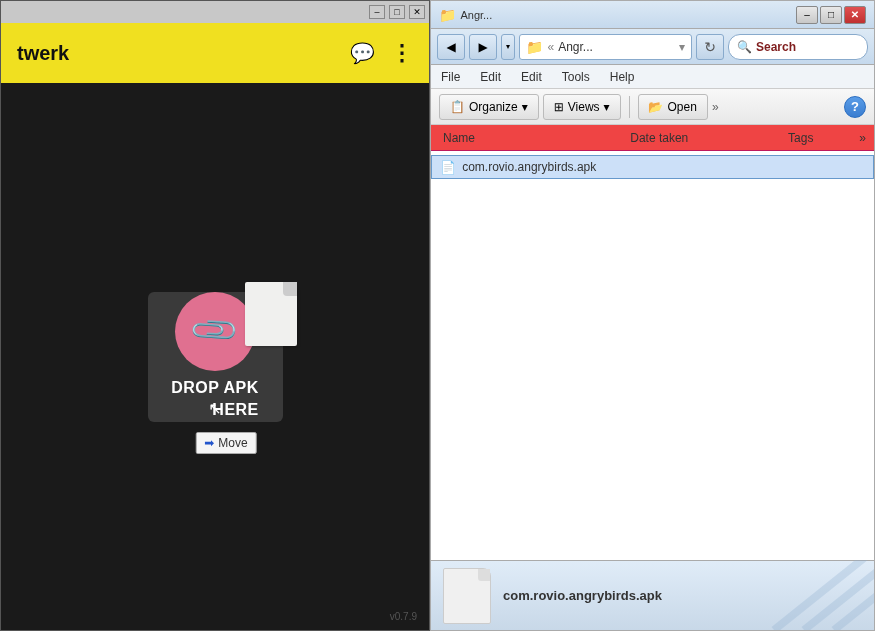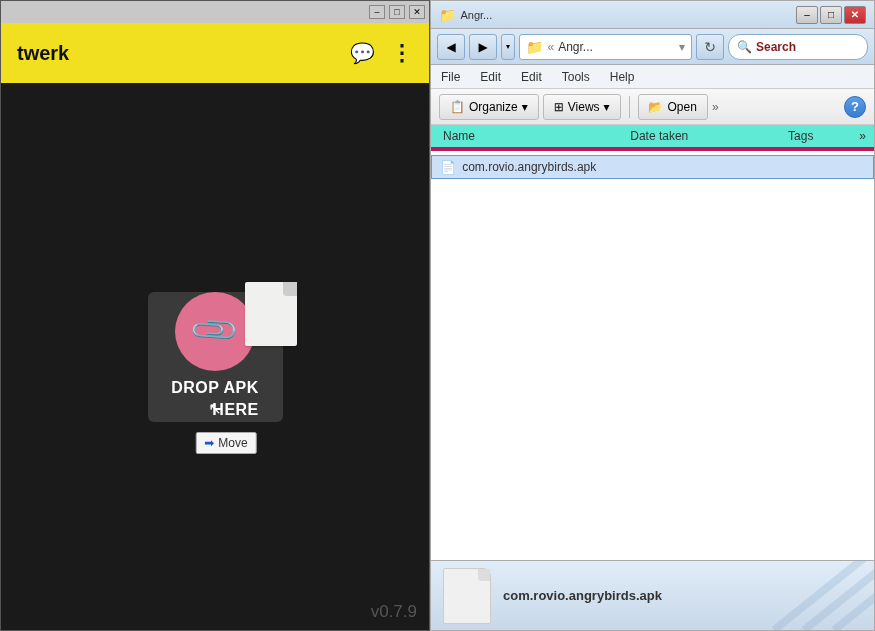--- a/index.html
+++ b/index.html
@@ -306,25 +306,25 @@
       font-size: 13px;
       font-weight: bold;
       display: flex;
       align-items: center;
       justify-content: center;
       cursor: pointer;
       margin-left: auto;
     }
 
     #column-headers {
-      background: #5eead4;
-      height: 26px;
-      display: flex;
-      align-items: center;
-      border-bottom: 4px solid #be185d;
+      background: #ef4444;
+      height: 26px;
+      display: flex;
+      align-items: center;
+      border-bottom: 1px solid #be185d;
       padding: 0 8px;
       justify-content: space-between;
     }
 
     .col-header {
       font-size: 12px;
       color: #333;
       cursor: pointer;
       padding: 0 4px;
     }
@@ -455,21 +455,21 @@
         <div style="position:absolute; bottom:4px; left:50%; transform:translateX(-50%); color:white; font-size:16px;">↖</div>
       </div>
 
       <div id="move-tooltip" style="position:absolute; bottom:-32px; left:60px; background:#f5f5f5; border:1px solid #aaa; padding:3px 8px; font-size:12px; color:#333; display:flex; align-items:center; gap:4px; border-radius:2px; white-space:nowrap;">
         <span style="color:#2255cc;">➡</span>
         <span>Move</span>
       </div>
     </div>
   </div>
 
-  <div id="version-text" style="position:absolute; bottom:8px; right:12px; color:#555; font-size:17px;margin-left:19px;">v0.7.9</div>
+  <div id="version-text" style="position:absolute; bottom:8px; right:12px; color:#555; font-size:10px;margin-left:19px;">v0.7.9</div>
 </div>
 
 <div id="right-panel">
 
   <div id="explorer-titlebar">
     <div id="explorer-title">
       <span style="font-size:14px;">📁</span>
       <span>Angr...</span>
     </div>
     <div class="win-btns">

